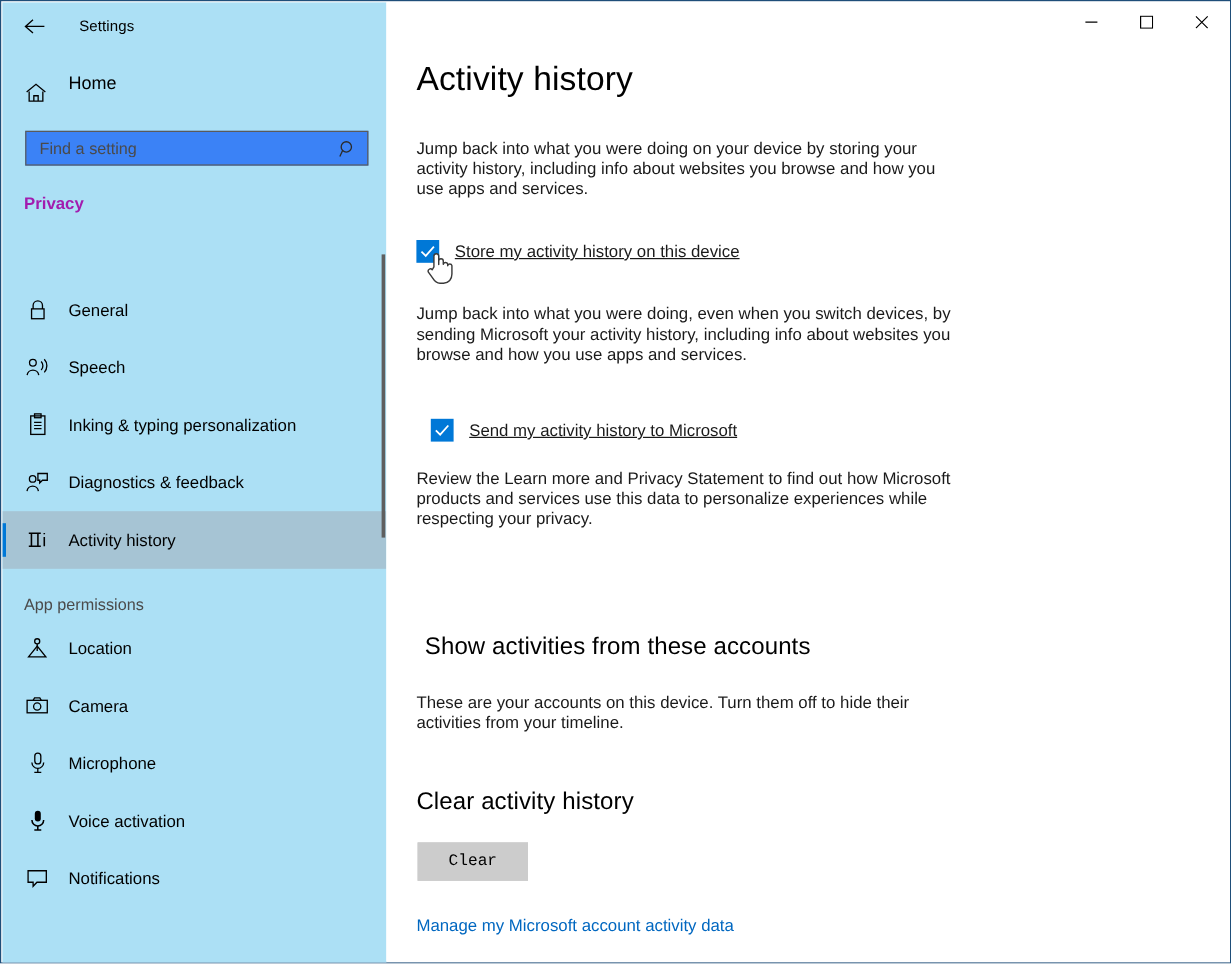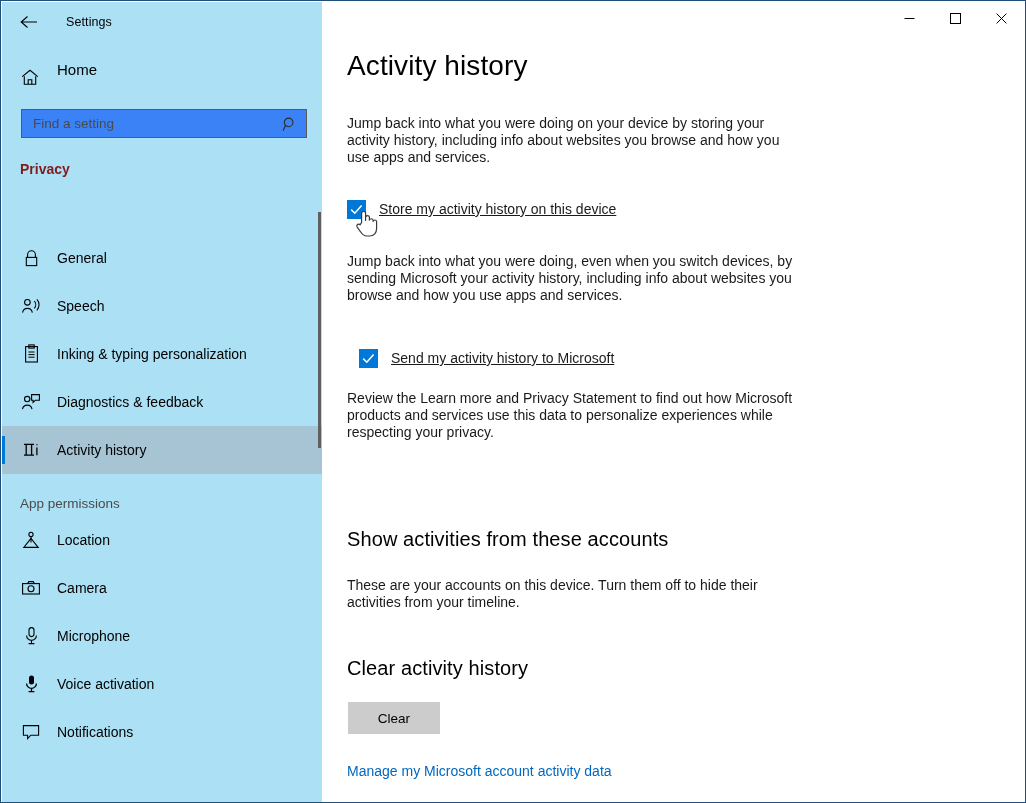--- a/index.html
+++ b/index.html
@@ -107,21 +107,21 @@
     display: flex;
     align-items: center;
     justify-content: center;
   }
   #privacy-heading {
     position: absolute;
     left: 18px;
     top: 159px;
     font-size: 14px;
     font-weight: bold;
-    color: #7f1d1d;
+    color: #a21caf;
   }
   .group-header {
     font-size: 13.5px;
     color: #4b4b4b;
     padding-left: 18px;
     height: 26px;
     display: flex;
     align-items: center;
   }
   #nav-list {
@@ -253,31 +253,31 @@
     text-decoration: underline;
   }
   h2.section-title {
     font-size: 20px;
     font-weight: normal;
     color: #000000;
     margin: 0;
     position: absolute;
     letter-spacing: 0.1px;
   }
-  #accounts-title { top: 526px; left: 0; }
+  #accounts-title { top: 526px; left: 7px; }
   #clear-title { top: 655px; left: 0; }
   #clear-button {
     position: absolute;
     top: 700px;
     left: 1px;
     width: 92px;
     height: 32px;
     background: #cccccc;
     border: 1px solid #cccccc;
-    font-family: Liberation Sans, sans-serif;
+    font-family: Liberation Mono, monospace;
     font-size: 13.5px;
     color: #000000;
     cursor: default;
     padding: 0;
   }
   #manage-link {
     position: absolute;
     top: 761px;
     left: 0;
     font-size: 14px;

